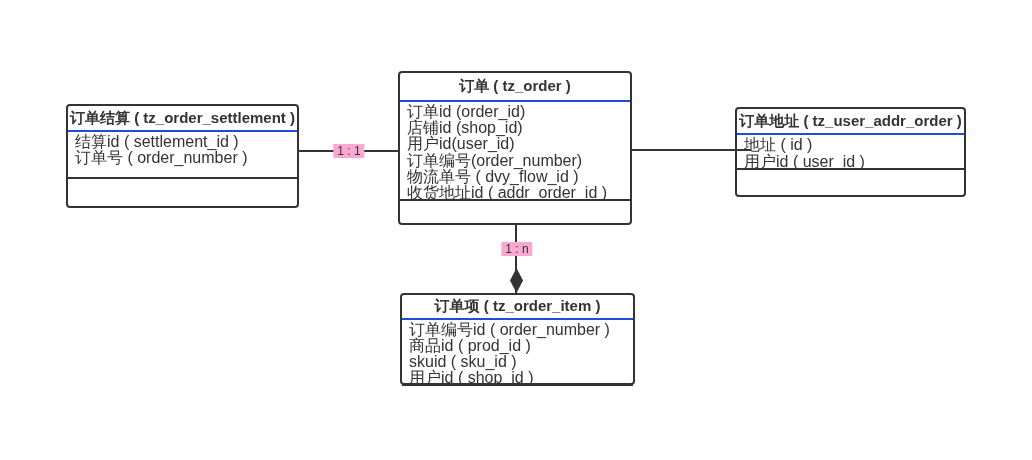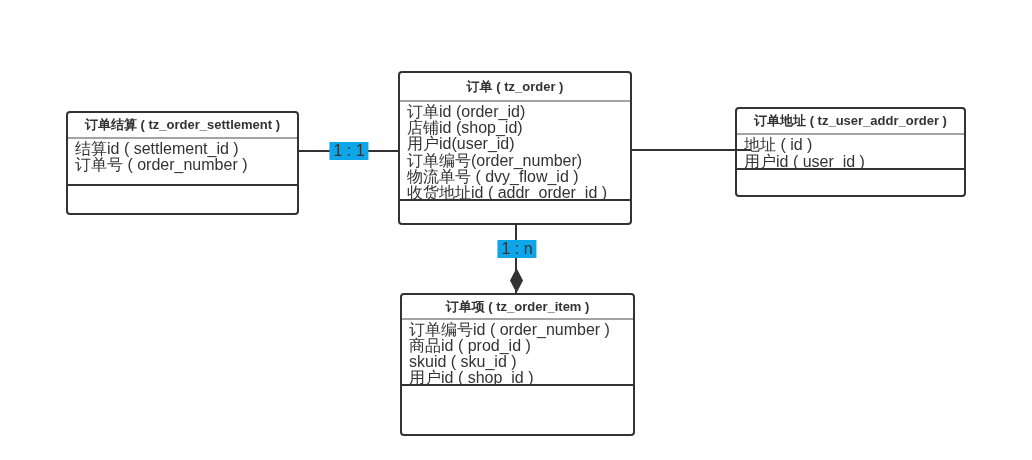--- a/index.html
+++ b/index.html
@@ -14,64 +14,64 @@
   .entity {
     position:absolute;
     box-sizing:border-box;
     border:2px solid #333333;
     border-radius:4px;
     background:#ffffff;
     display:flex;
     flex-direction:column;
   }
   .hdr {
-    border-bottom:2px solid #a3a3a3;
+    border-bottom:2px solid #1d4ed8;
     display:flex; align-items:center; justify-content:center;
     font-weight:bold;
-    font-size:13px;
+    font-size:15px;
     flex:0 0 auto;
   }
   .flds {
     border-bottom:2px solid #333333;
     padding:2px 7px 0 7px;
     font-size:16px;
     line-height:16px;
     flex:0 0 auto;
     white-space:nowrap;
     overflow:hidden;
   }
   .ftr { flex:1 1 auto; }
 
-  #e-settlement { left:66px;  top:111px;  width:233px; height:104px; }
+  #e-settlement { left:66px;  top:104px;  width:233px; height:104px; }
   #e-settlement .hdr  { height:24px; }
   #e-settlement .flds { height:47px; box-sizing:border-box; }
 
   #e-order      { left:398px; top:71px;  width:234px; height:154px; }
   #e-order .hdr  { height:27px; }
   #e-order .flds { height:99px; box-sizing:border-box; line-height:16.2px; }
 
   #e-addr       { left:735px; top:107px; width:231px; height:90px; }
   #e-addr .hdr  { height:24px; }
   #e-addr .flds { height:35px; box-sizing:border-box; line-height:16.5px; }
 
-  #e-item       { left:400px; top:293px; width:235px; height:143px; }
+  #e-item       { left:400px; top:293px; width:235px; height:92px; }
   #e-item .hdr  { height:23px; }
   #e-item .flds { height:66px; box-sizing:border-box; }
 
   .h-line { position:absolute; height:2px; background:#333333; }
   .v-line { position:absolute; width:2px;  background:#333333; }
   #conn-settlement-order { left:299px; top:150px; width:99px;  }
   #conn-order-addr       { left:632px; top:149px; width:119px; }
   #conn-order-item       { left:515px; top:223px; height:70px; }
 
   .conn-label {
     position:absolute;
-    background:#0ea5e9;
+    background:#f9a8d4;
     padding:0 4px;
-    font-size:16px;
+    font-size:12px;
     color:#333333;
     transform:translate(-50%,-50%);
     white-space:nowrap;
   }
   #lbl-1-1 { left:349px; top:151px; }
   #lbl-1-n { left:517px; top:249px; }
 
   #diamond {
     position:absolute;
     left:510px; top:268px;

